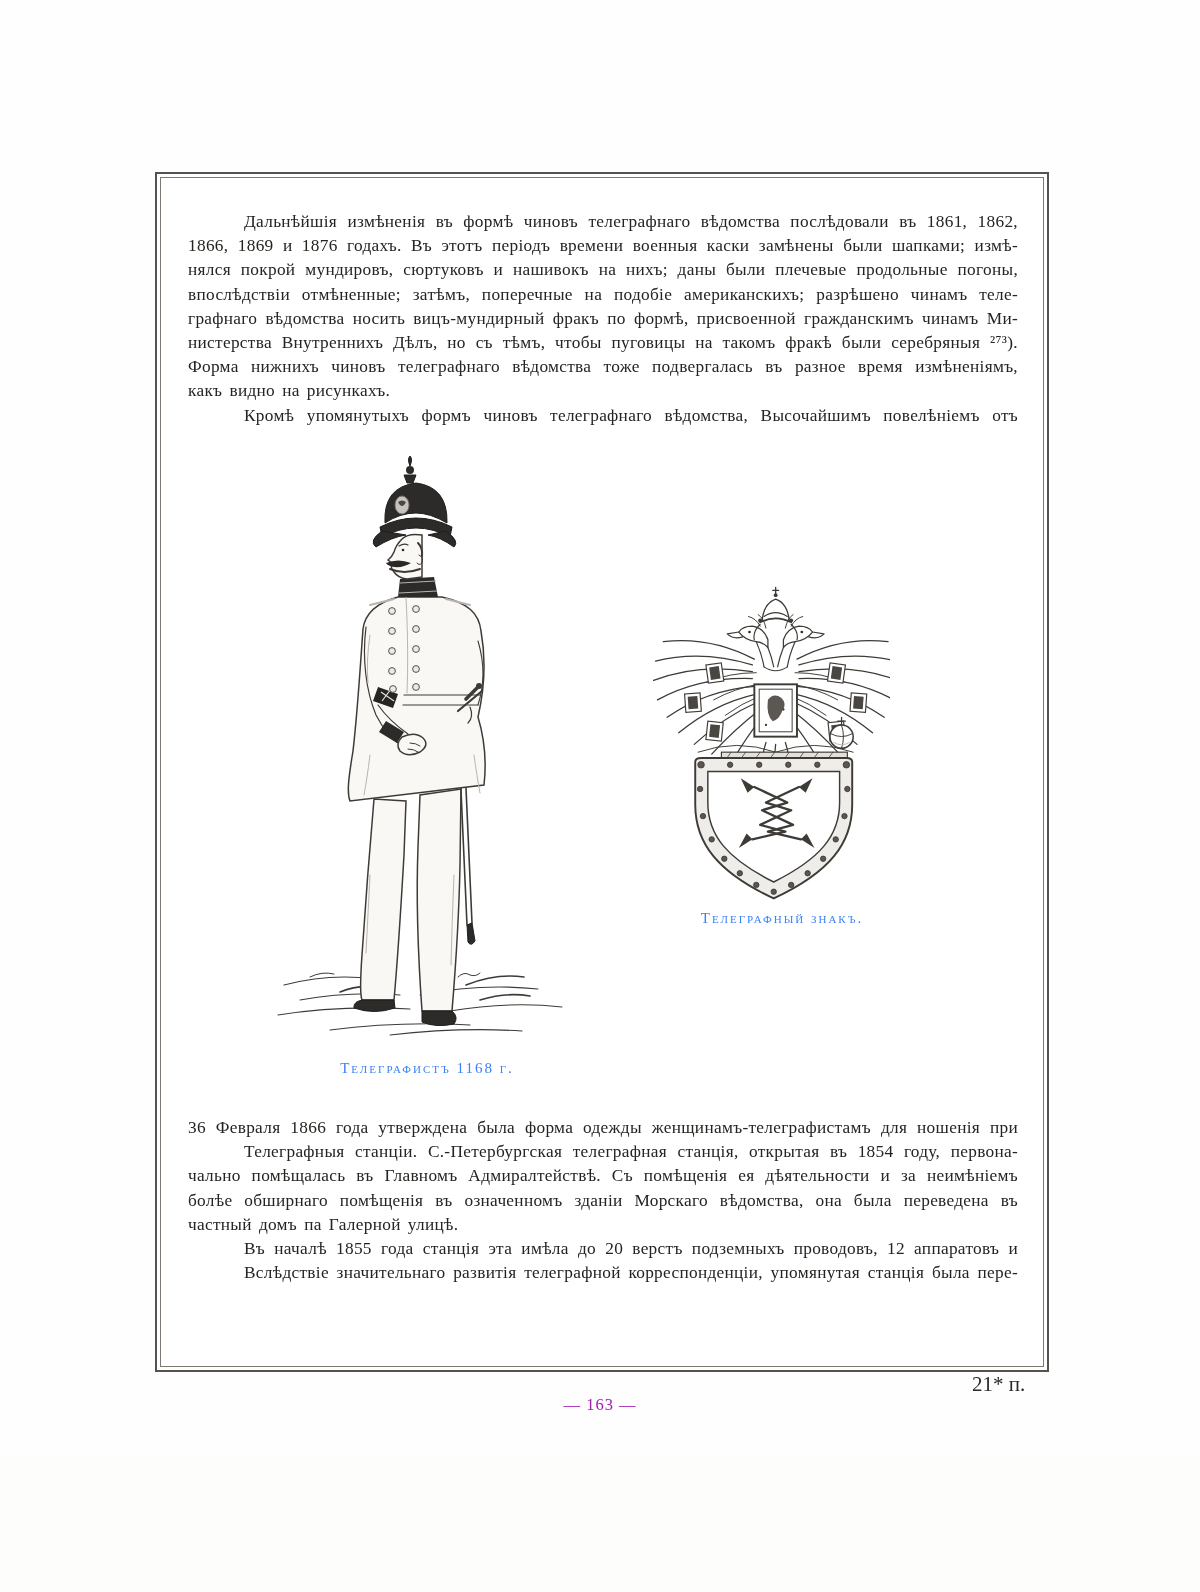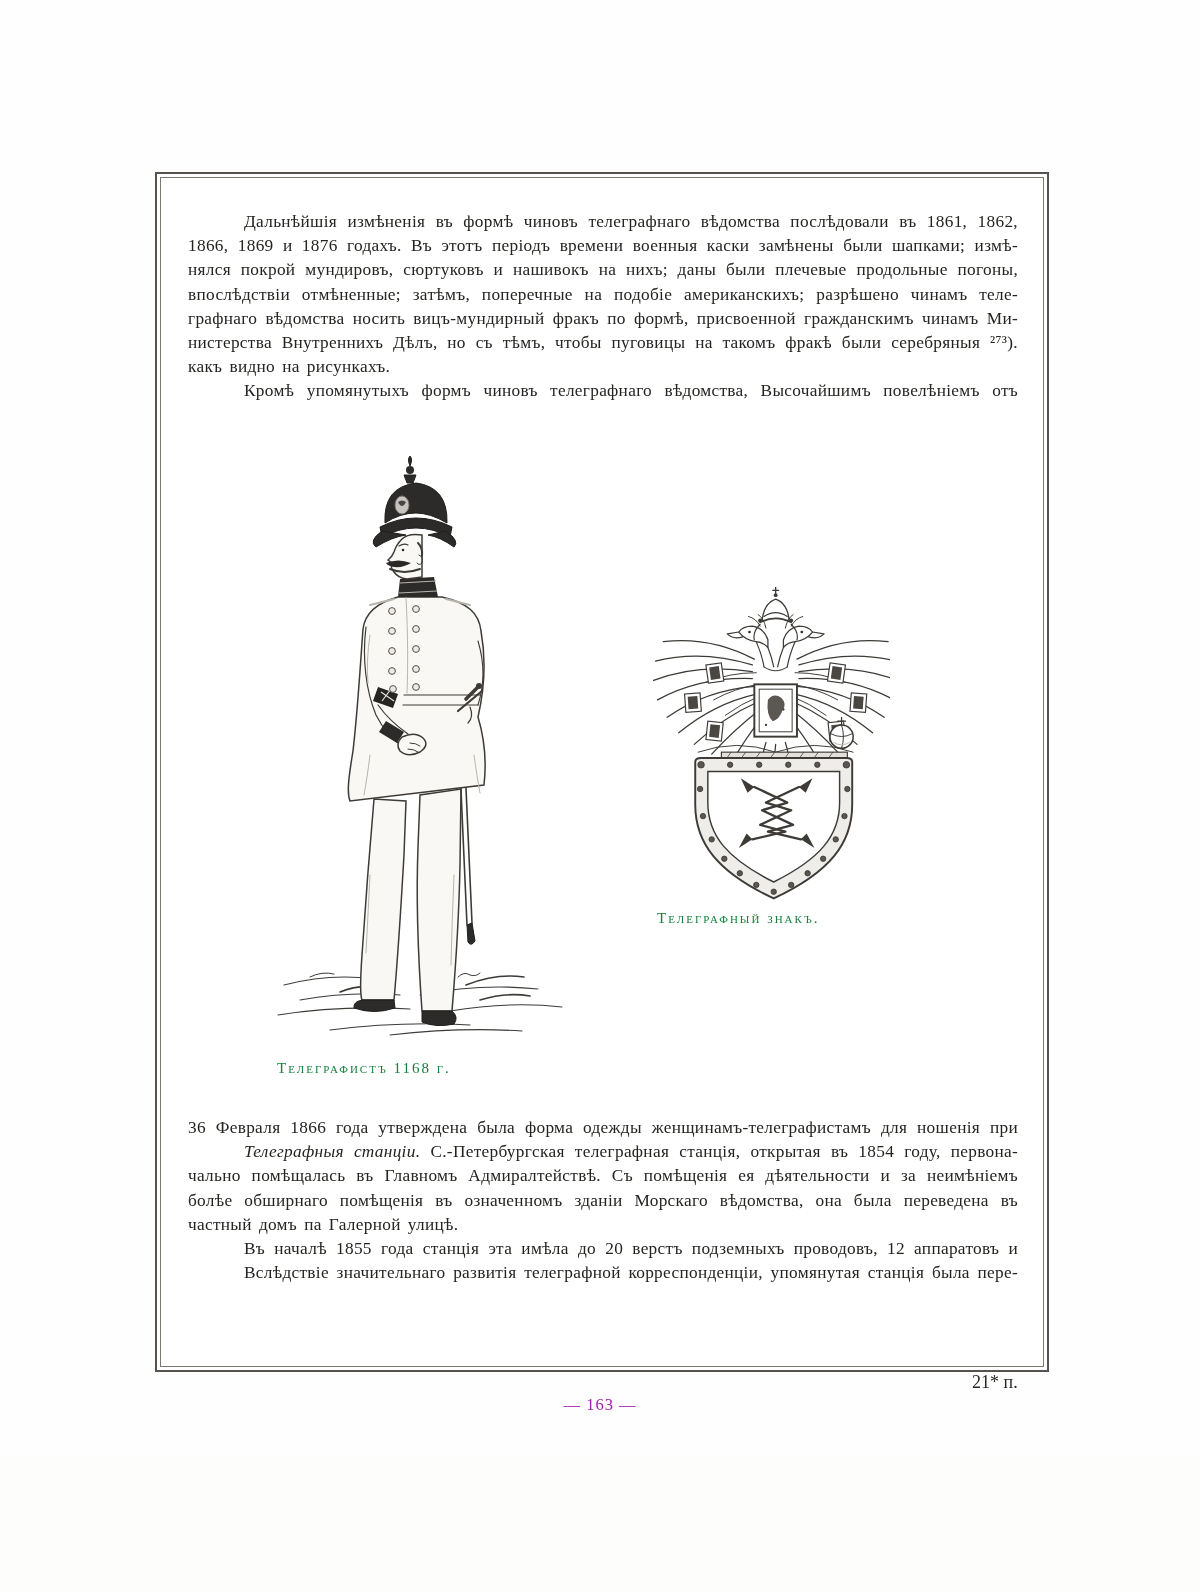--- a/index.html
+++ b/index.html
@@ -10,27 +10,27 @@
   .frame::before{content:"";position:absolute;inset:3px;border:1px solid #7d7872;pointer-events:none;}
   .content{position:absolute;inset:0;}
 
   .textblock{position:absolute;left:31px;width:830px;font-size:17.3px;line-height:24.2px;
              letter-spacing:.3px;word-spacing:2.5px;}
   .text-top{top:36px;}
   .text-bottom{top:942px;}
   .line{text-align:justify;text-align-last:justify;white-space:normal;}
   .line.last{text-align-last:left;}
   .line.indent{text-indent:56px;}
-  .ital{font-style:italic;}
+  .ital{}
 
   .fig{position:absolute;}
-  .caption{position:absolute;font-size:15px;font-variant:small-caps;
-           letter-spacing:2px;color:#15803d;}
-
-  .sig{position:absolute;left:972px;top:1372px;font-size:18px;color:#2b2926;}
+  .caption{position:absolute;text-align:center;font-size:15px;font-variant:small-caps;
+           letter-spacing:2px;color:#3b82f6;}
+
+  .sig{position:absolute;left:972px;top:1372px;font-size:21px;color:#2b2926;}
   .pagenum{position:absolute;left:0;top:1395px;width:1200px;text-align:center;
            font-size:16.5px;letter-spacing:1px;color:#a21caf;}
   .watermark{position:absolute;left:1028px;top:1550px;font-family:"DejaVu Sans","Liberation Sans",sans-serif;
              font-size:12.5px;color:#b3b1ae;}
 
   svg .ink{stroke:#3e3b37;fill:none;stroke-linecap:round;stroke-linejoin:round;}
   svg .light{stroke:#b9b5ae;fill:none;stroke-linecap:round;}
   svg .dark-fill{fill:#2d2b29;stroke:#1f1e1c;stroke-width:1;}
   svg .cloth{fill:#faf8f4;stroke:#3e3b37;stroke-width:1.5;}
 </style>
@@ -41,20 +41,21 @@
   <div class="frame">
     <div class="content">
 
       <div class="textblock text-top">
         <div class="line indent">Дальнѣйшія измѣненія въ формѣ чиновъ телеграфнаго вѣдомства послѣдовали въ 1861, 1862,</div>
         <div class="line">1866, 1869 и 1876 годахъ. Въ этотъ періодъ времени военныя каски замѣнены были шапками; измѣ-</div>
         <div class="line">нялся покрой мундировъ, сюртуковъ и нашивокъ на нихъ; даны были плечевые продольные погоны,</div>
         <div class="line">впослѣдствіи отмѣненные; затѣмъ, поперечные на подобіе американскихъ; разрѣшено чинамъ теле-</div>
         <div class="line">графнаго вѣдомства носить вицъ-мундирный фракъ по формѣ, присвоенной гражданскимъ чинамъ Ми-</div>
         <div class="line">нистерства Внутреннихъ Дѣлъ, но съ тѣмъ, чтобы пуговицы на такомъ фракѣ были серебряныя ²⁷³).</div>
+        <div class="line">Форма нижнихъ чиновъ телеграфнаго вѣдомства тоже подвергалась въ разное время измѣненіямъ,</div>
         <div class="line last">какъ видно на рисункахъ.</div>
         <div class="line indent">Кромѣ упомянутыхъ формъ чиновъ телеграфнаго вѣдомства, Высочайшимъ повелѣніемъ отъ</div>
       </div>
 
       <div class="fig" style="left:113px;top:281px;width:300px;height:590px;">
         <svg width="300" height="590" viewBox="0 0 300 590">
 
           <g>
             <path class="ink" stroke-width="1.1" d="M14 530 Q60 518 104 524"></path>
             <path class="ink" stroke-width="1.1" d="M30 545 Q80 536 130 540"></path>

